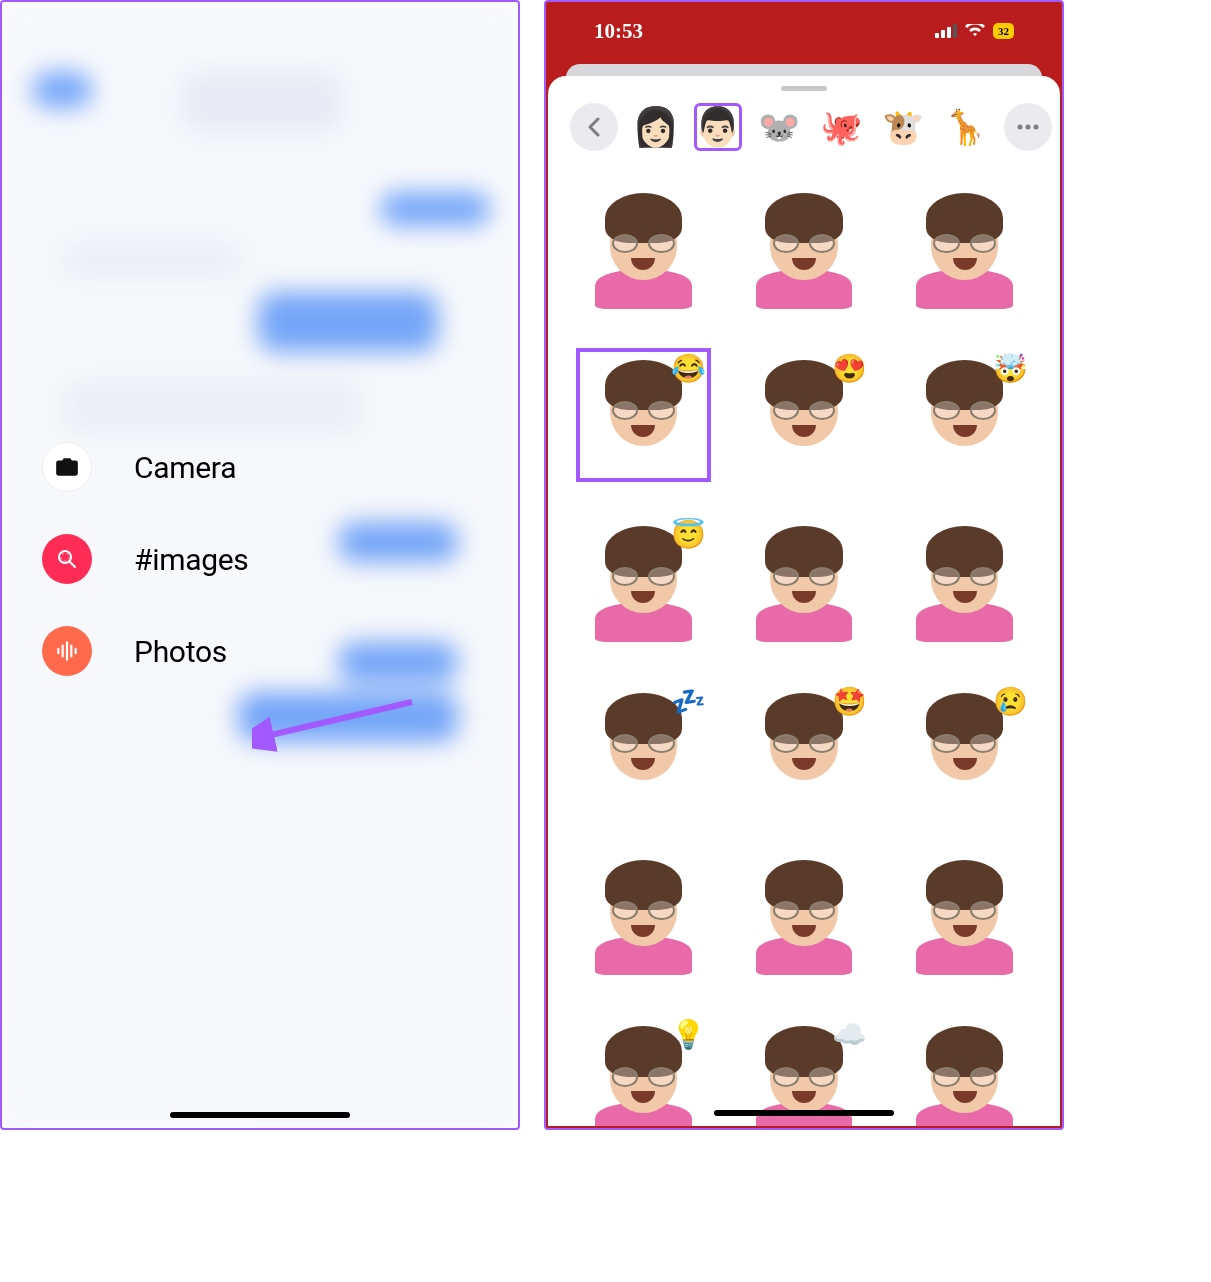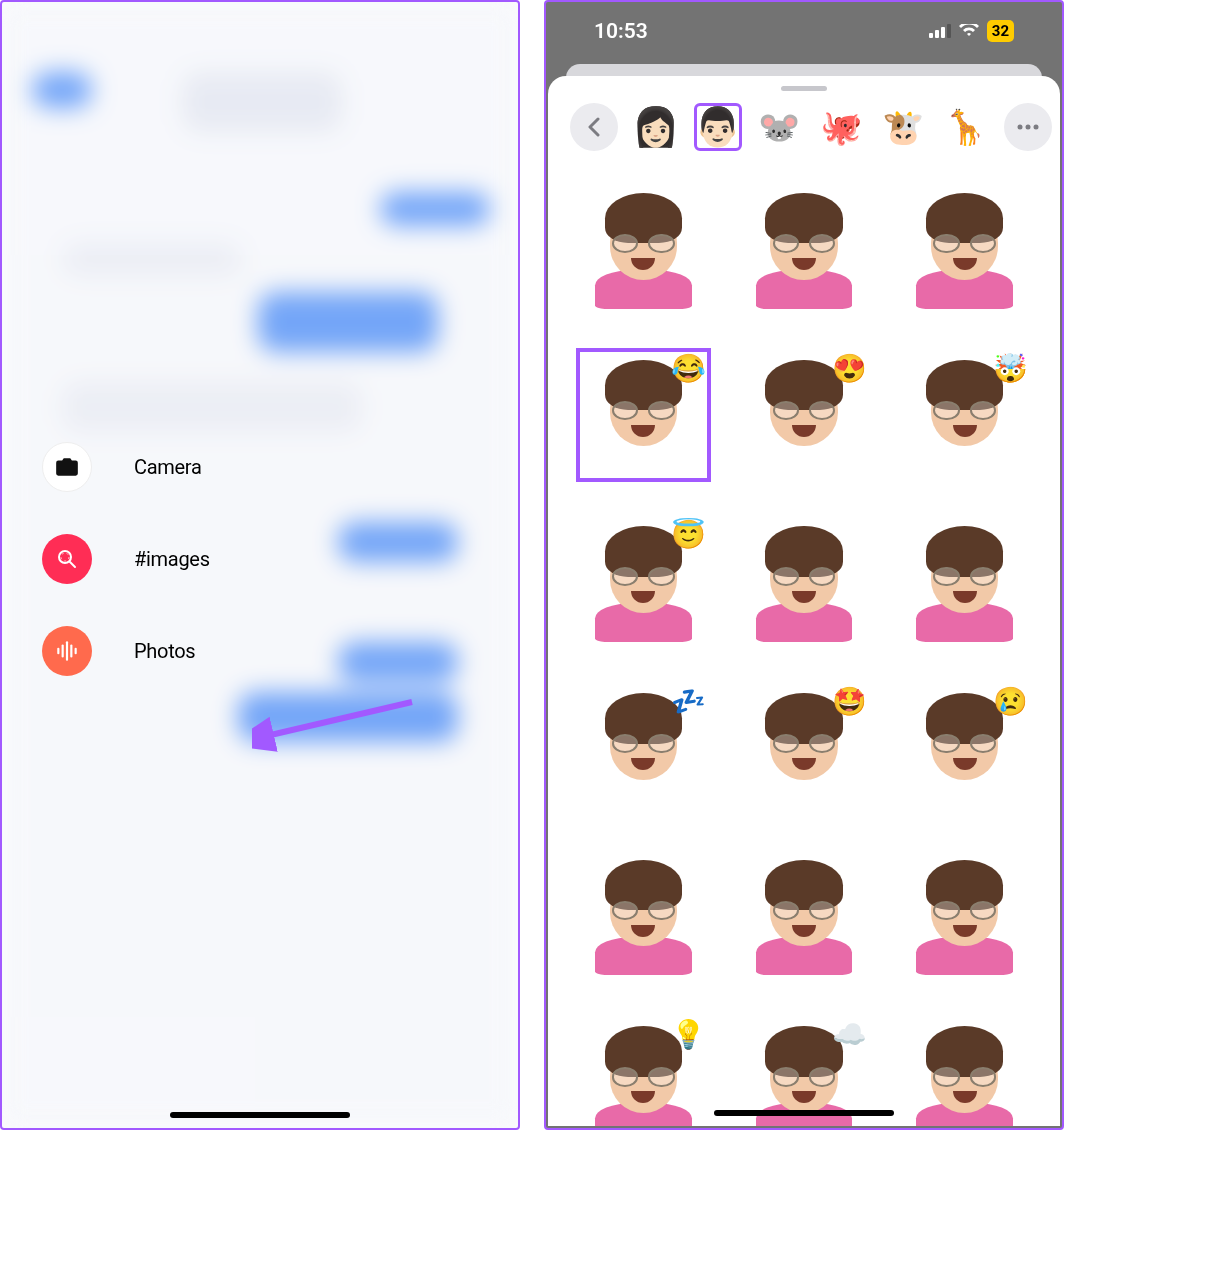--- a/index.html
+++ b/index.html
@@ -53,21 +53,21 @@
   .left .menu-icon {
     width: 50px;
     height: 50px;
     border-radius: 50%;
     display: flex;
     align-items: center;
     justify-content: center;
     flex-shrink: 0;
   }
   .left .menu-label {
-    font-size: 20px;
+    font-size: 30px;
     font-weight: 400;
     color: #000;
     letter-spacing: -0.3px;
   }
   .left .arrow {
     position: absolute;
     left: 250px;
     top: 690px;
     z-index: 6;
   }
@@ -75,42 +75,42 @@
     position: absolute;
     bottom: 10px;
     left: 50%;
     transform: translateX(-50%);
     width: 180px;
     height: 6px;
     background: #000;
     border-radius: 3px;
   }
   
-  .right { background: #737373; }
+  .right { background: #b91c1c; font-family: Liberation Serif, serif; }
   .right .status-bar {
     height: 58px;
     display: flex;
     align-items: center;
     justify-content: space-between;
     padding: 0 48px 0 48px;
     color: #fff;
   }
   .right .status-time {
     font-size: 21px;
     font-weight: 600;
   }
   .right .status-right {
     display: flex;
     align-items: center;
     gap: 8px;
   }
   .right .battery {
     background: #ffcc00;
     color: #000;
-    font-size: 15px;
+    font-size: 11px;
     font-weight: 700;
     border-radius: 5px;
     padding: 2px 5px;
     display: inline-flex;
     align-items: center;
   }
   .right .card-behind {
     position: absolute;
     top: 62px;
     left: 20px;

